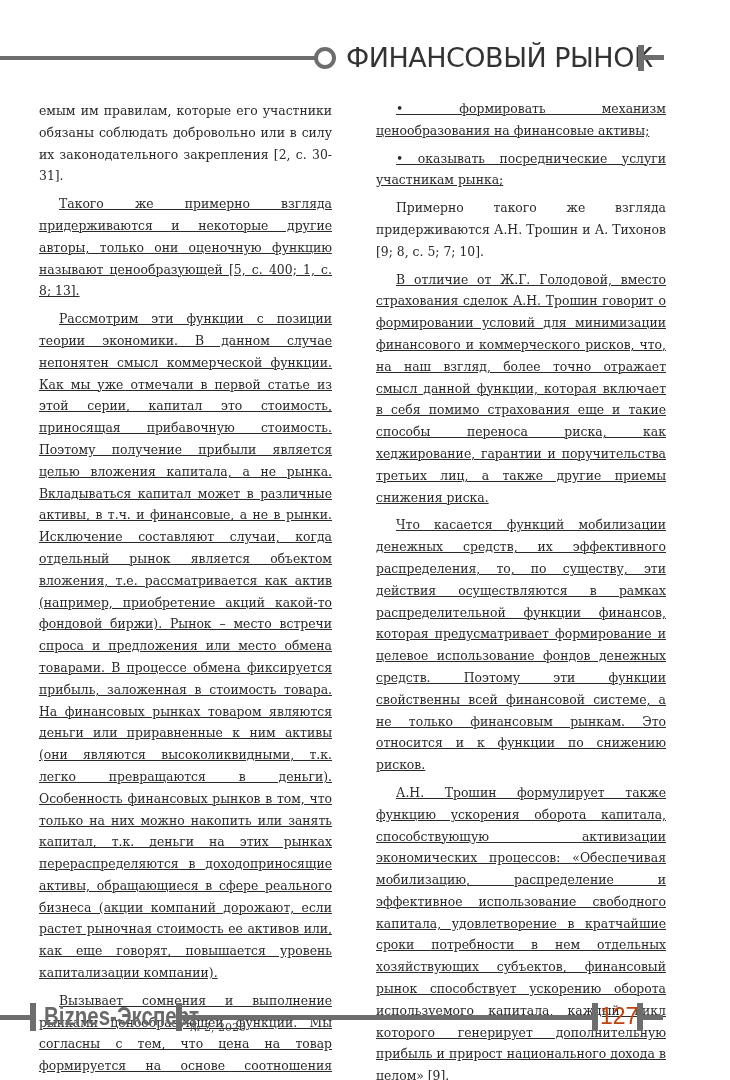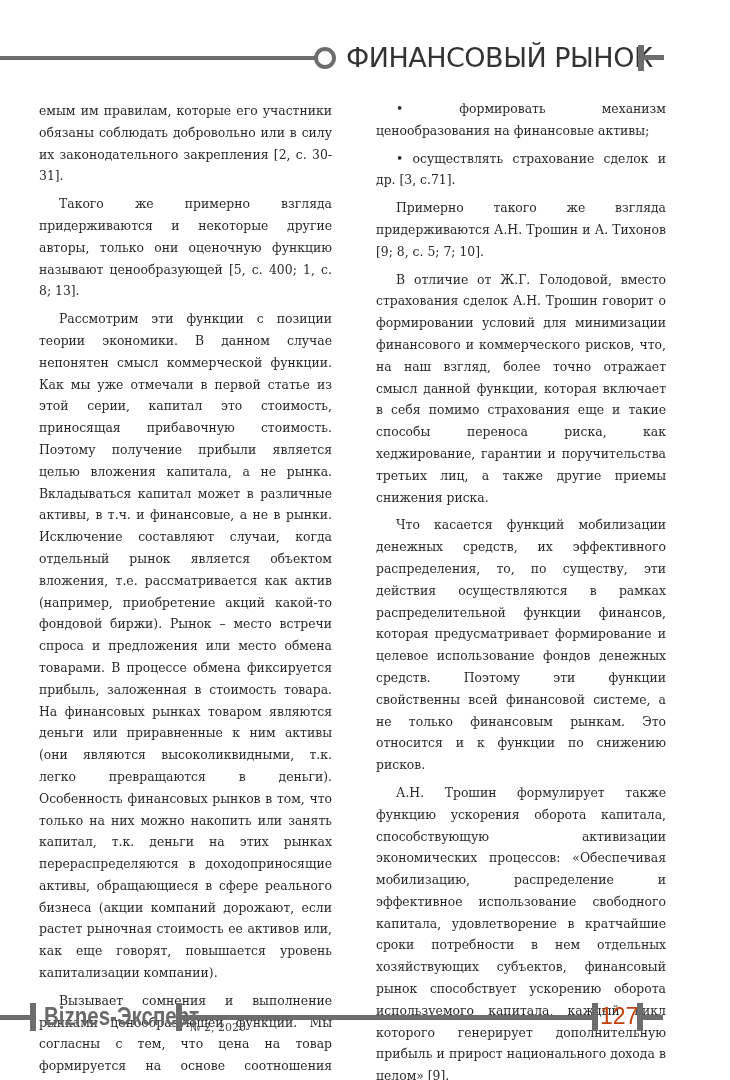--- a/index.html
+++ b/index.html
@@ -12,21 +12,21 @@
     .hdr-tee-v { position: absolute; left: 638px; top: 45px; width: 6px; height: 26px; background: #6d6d6d; }
     .hdr-tee-h { position: absolute; left: 644px; top: 55px; width: 20px; height: 5px; background: #6d6d6d; }
 
     
     .col { position: absolute; top: 94px; font-family: "DejaVu Serif", serif; font-size: 12.4px; line-height: 21.8px; color: #2a2a2a; text-align: justify; }
     .col-left { left: 33px; width: 305px; }
     .col-right { left: 370px; width: 302px; }
     .col p { margin: 6px; }
     .col p.ind { text-indent: 20px; }
     .col p.bul { text-indent: 20px; }
-    .col p.gap { margin-top: 4px; }
+    .col p.gap { margin-top: 4px; text-decoration: underline; }
 
     
     .ft-line-l { position: absolute; left: 0; top: 1015px; width: 30px; height: 5px; background: #6d6d6d; }
     .ft-bar1 { position: absolute; left: 30px; top: 1003px; width: 6px; height: 28px; background: #6d6d6d; }
     .ft-brand { position: absolute; left: 44px; top: 1000px; font-family: "Liberation Sans", sans-serif; font-weight: bold; font-size: 25px; color: #6a6a6a; letter-spacing: 0px; transform: scaleX(0.82); transform-origin: left center; white-space: nowrap; line-height: 32px; }
     .ft-bar2 { position: absolute; left: 176px; top: 1003px; width: 6px; height: 28px; background: #6d6d6d; }
     .ft-line-mid { position: absolute; left: 182px; top: 1015px; width: 410px; height: 5px; background: #6d6d6d; }
     .ft-issue { position: absolute; left: 190px; top: 1021px; font-family: "DejaVu Serif", serif; font-size: 11px; color: #444; white-space: nowrap; }
     .ft-bar3 { position: absolute; left: 592px; top: 1003px; width: 6px; height: 28px; background: #6d6d6d; }
     .ft-page { position: absolute; left: 600px; top: 1002px; font-family: "Liberation Sans", sans-serif; font-size: 23px; color: #c2410c; line-height: 28px; }
@@ -45,21 +45,21 @@
 <div class="col col-left">
   <p>емым им правилам, которые его участники обязаны соблюдать добровольно или в силу их законодательного закрепления [2, с. 30-31].</p>
   <p class="ind gap">Такого же примерно взгляда придерживаются и некоторые другие авторы, только они оценочную функцию называют ценообразующей [5, с. 400; 1, с. 8; 13].</p>
   <p class="ind gap">Рассмотрим эти функции с позиции теории экономики. В данном случае непонятен смысл коммерческой функции. Как мы уже отмечали в первой статье из этой серии, капитал это стоимость, приносящая прибавочную стоимость. Поэтому получение прибыли является целью вложения капитала, а не рынка. Вкладываться капитал может в различные активы, в т.ч. и финансовые, а не в рынки. Исключение составляют случаи, когда отдельный рынок является объектом вложения, т.е. рассматривается как актив (например, приобретение акций какой-то фондовой биржи). Рынок – место встречи спроса и предложения или место обмена товарами. В процессе обмена фиксируется прибыль, заложенная в стоимость товара. На финансовых рынках товаром являются деньги или приравненные к ним активы (они являются высоколиквидными, т.к. легко превращаются в деньги). Особенность финансовых рынков в том, что только на них можно накопить или занять капитал, т.к. деньги на этих рынках перераспределяются в доходоприносящие активы, обращающиеся в сфере реального бизнеса (акции компаний дорожают, если растет рыночная стоимость ее активов или, как еще говорят, повышается уровень капитализации компании).</p>
   <p class="ind gap">Вызывает сомнения и выполнение рынками ценообразующей функции. Мы согласны с тем, что цена на товар формируется на основе соотношения спроса и предложения. Но это соотношение зависит от состояния экономики, уровня доходности финансового актива, что, в свою очередь, определяется множеством других факторов. Поэтому рынок может служить индикатором этого состояния, следовательно, что он выполняет информационную функцию.</p>
 
 </div>
 
 <div class="col col-right">
   <p class="bul gap">• формировать механизм ценообразования на финансовые активы;</p>
-  <p class="bul gap">• осуществлять страхование сделок и др. [3, с.71].</p>
+  <p class="bul gap">• оказывать посреднические услуги участникам рынка;</p>
   <p class="ind">Примерно такого же взгляда придерживаются А.Н. Трошин и А. Тихонов [9; 8, с. 5; 7; 10].</p>
   <p class="ind gap">В отличие от Ж.Г. Голодовой, вместо страхования сделок А.Н. Трошин говорит о формировании условий для минимизации финансового и коммерческого рисков, что, на наш взгляд, более точно отражает смысл данной функции, которая включает в себя помимо страхования еще и такие способы переноса риска, как хеджирование, гарантии и поручительства третьих лиц, а также другие приемы снижения риска.</p>
   <p class="ind gap">Что касается функций мобилизации денежных средств, их эффективного распределения, то, по существу, эти действия осуществляются в рамках распределительной функции финансов, которая предусматривает формирование и целевое использование фондов денежных средств. Поэтому эти функции свойственны всей финансовой системе, а не только финансовым рынкам. Это относится и к функции по снижению рисков.</p>
   <p class="ind gap">А.Н. Трошин формулирует также функцию ускорения оборота капитала, способствующую активизации экономических процессов: «Обеспечивая мобилизацию, распределение и эффективное использование свободного капитала, удовлетворение в кратчайшие сроки потребности в нем отдельных хозяйствующих субъектов, финансовый рынок способствует ускорению оборота используемого капитала, каждый цикл которого генерирует дополнительную прибыль и прирост национального дохода в целом» [9].</p>
 
 </div>
 
 <div class="ft-line-l"></div>
 <div class="ft-bar1"></div>
 <div class="ft-brand">Biznes-Эксперт</div>

